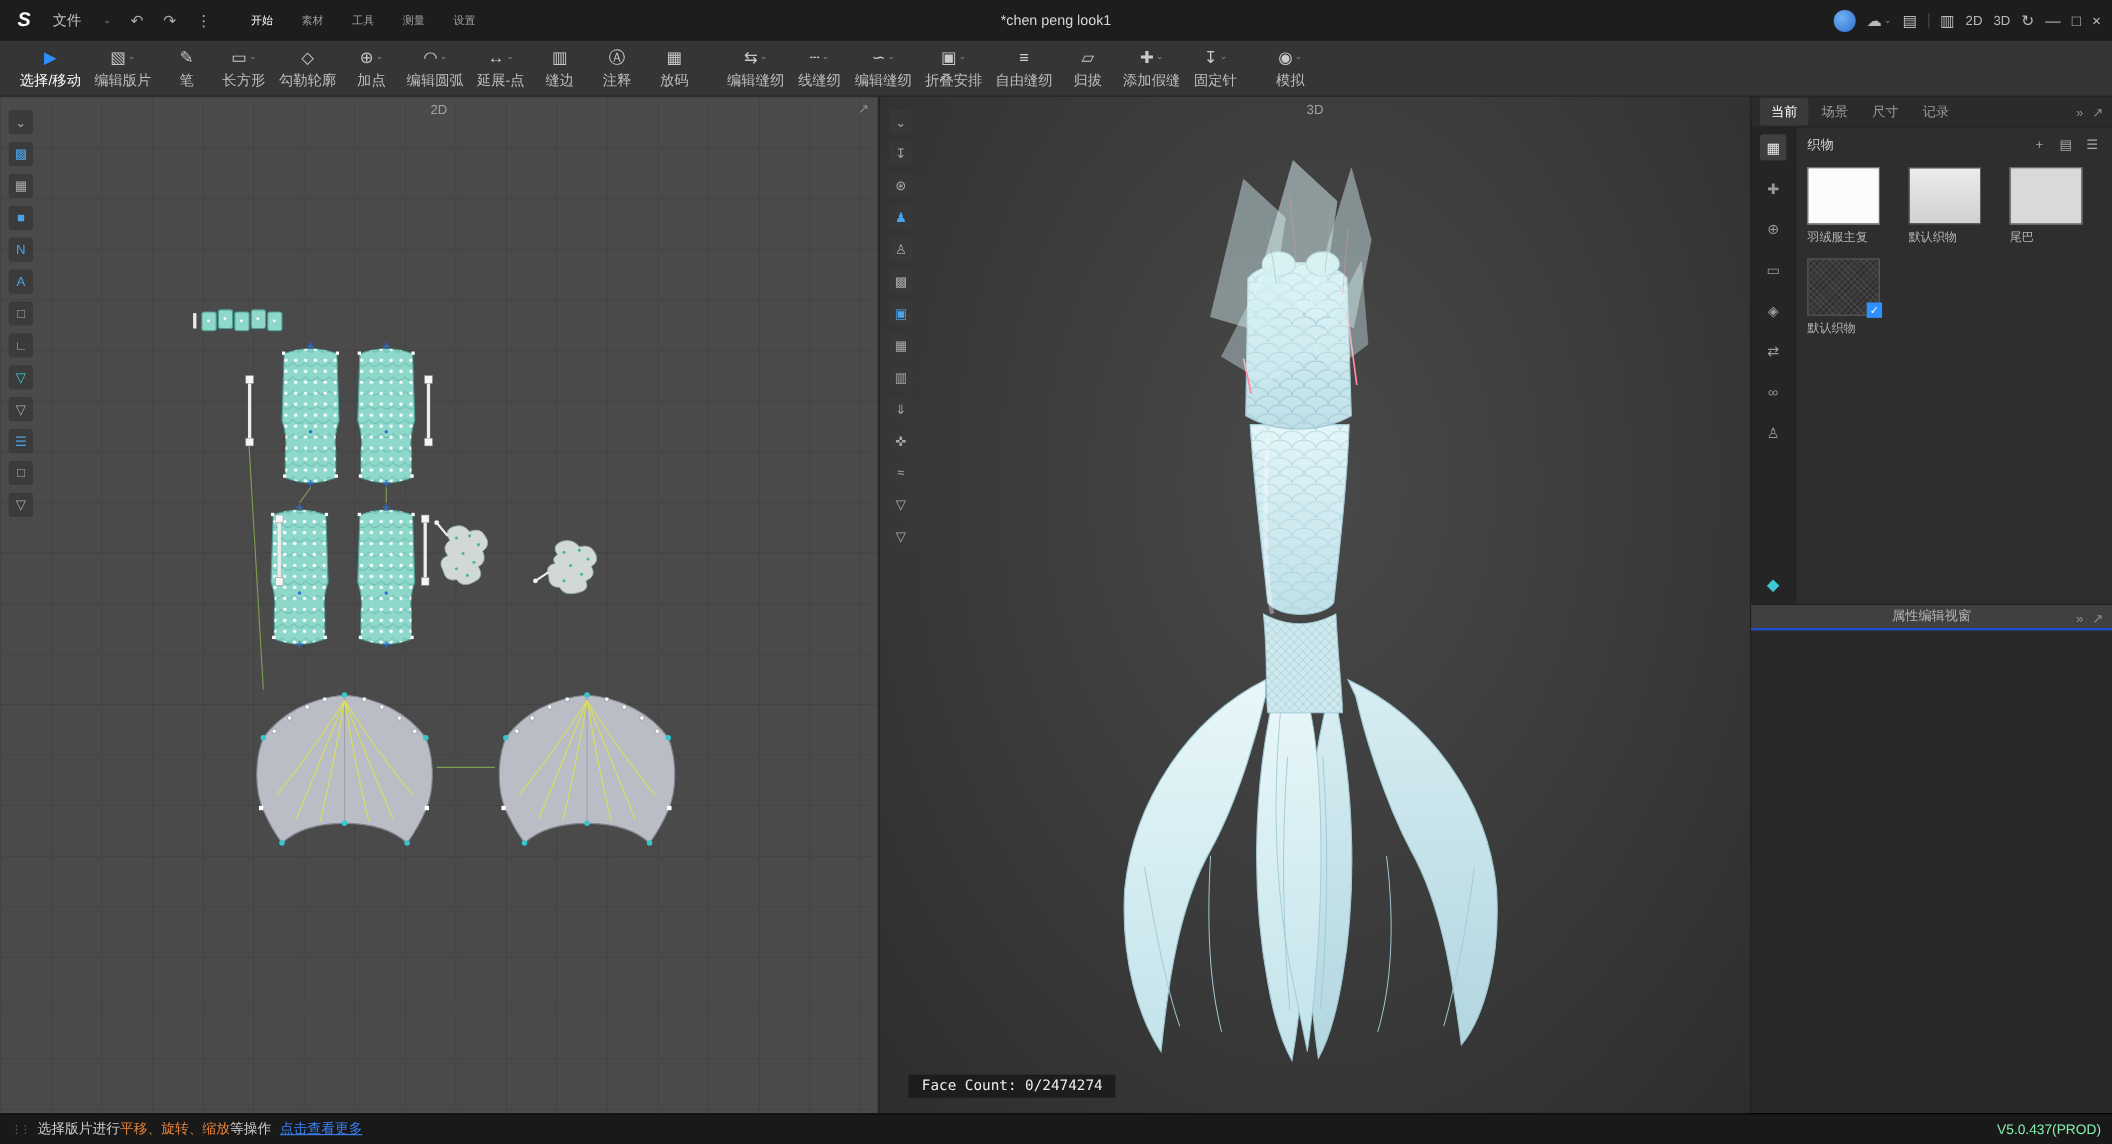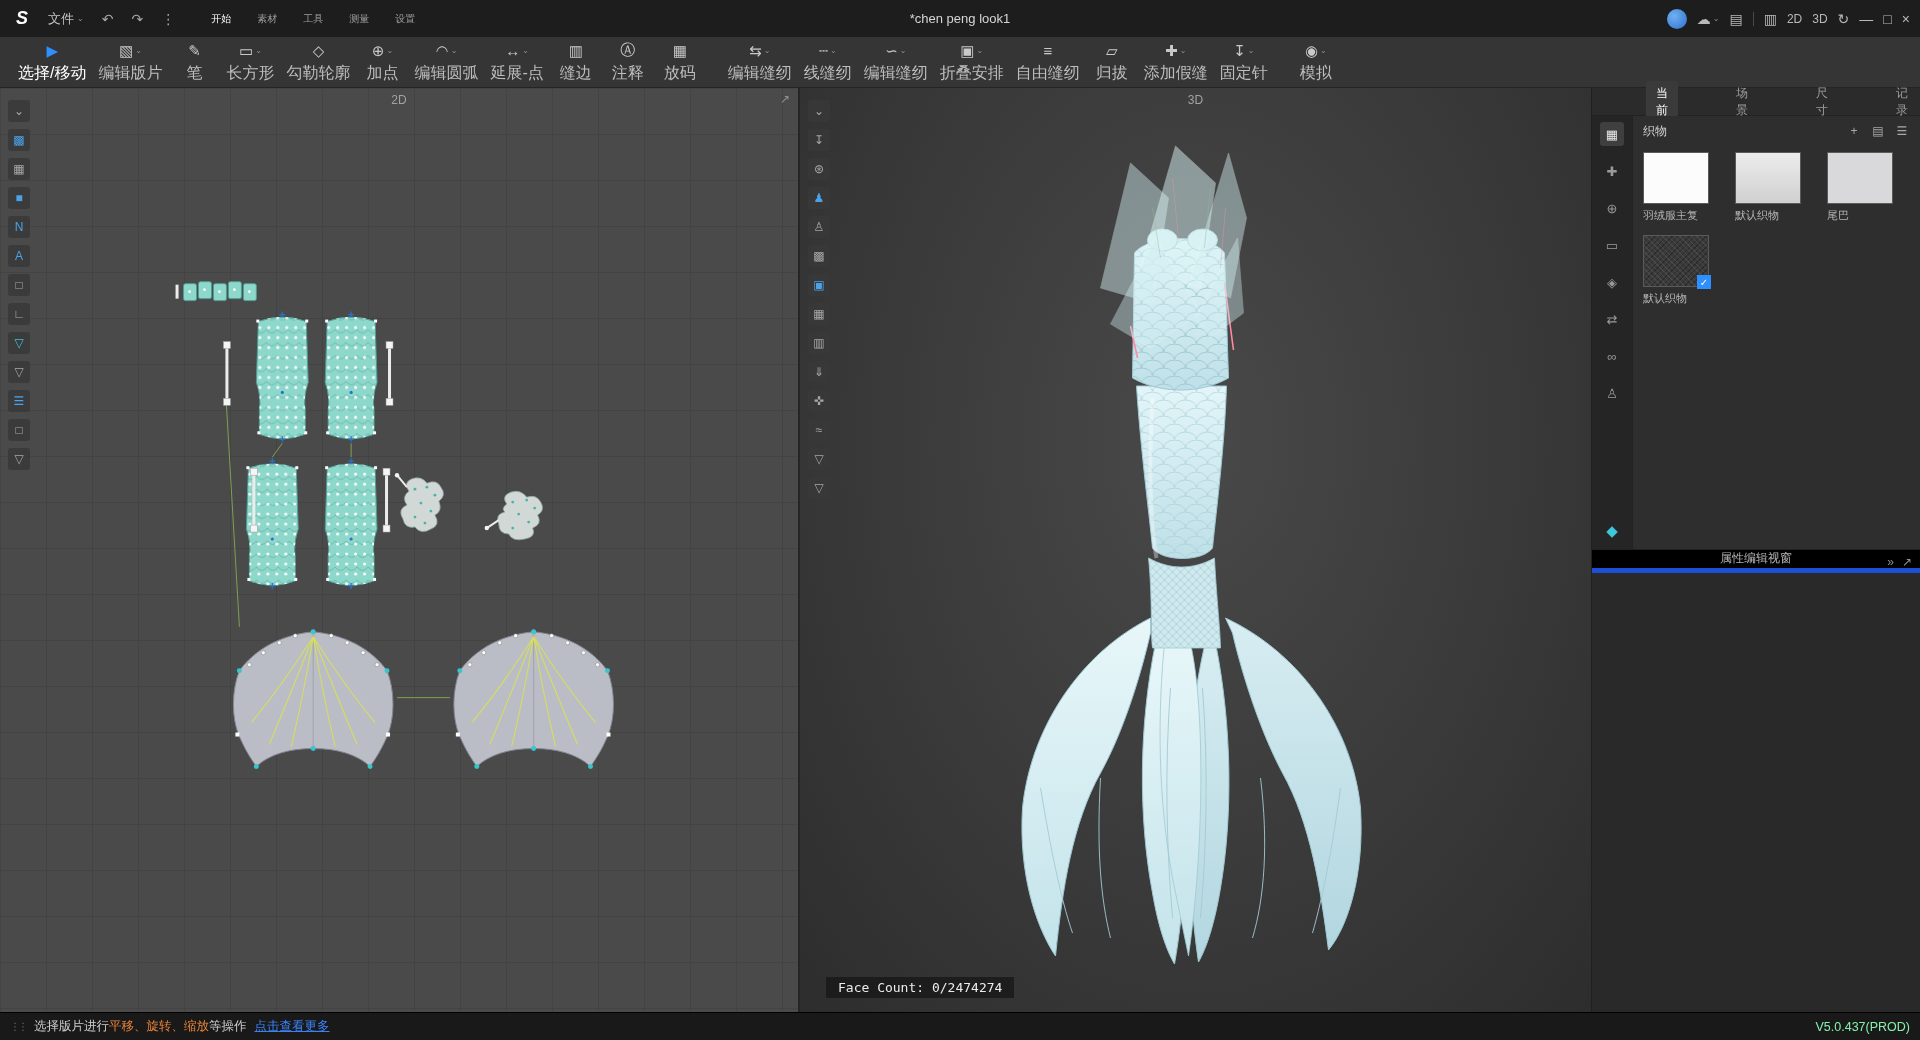--- a/index.html
+++ b/index.html
@@ -7,42 +7,42 @@
   .app{ width:1920px; height:1040px; display:flex; flex-direction:column; overflow:hidden;
         background:#2b2b2b; font-family:"Liberation Sans", sans-serif; color:#c8c8c8;
         -webkit-user-select:none; user-select:none; }
 
   
   .titlebar{ height:37px; background:#1d1d1d; display:flex; align-items:center;
              padding:0 10px; position:relative; flex:none; }
   .tb-left{ display:flex; align-items:center; gap:10px; }
   .logo{ width:24px; height:24px; display:flex; align-items:center; justify-content:center;
          color:#fff; font-size:18px; font-weight:bold; font-style:italic; }
-  .filemenu{ display:flex; align-items:center; gap:3px; font-size:13px; color:#c2c2c2; padding:0 4px; cursor:pointer; }
+  .filemenu{ display:flex; align-items:center; gap:20px; font-size:13px; color:#c2c2c2; padding:0 4px; cursor:pointer; }
   .tb-glyph{ font-size:14px; color:#a8a8a8; padding:0 4px; cursor:pointer; }
   .menu-bar{ display:flex; align-items:center; gap:2px; margin-left:10px; }
   .menu-item{ font-size:10px; color:#9f9f9f; padding:4px 12px; cursor:pointer; border-radius:3px; }
   .menu-item.active{ color:#ffffff; }
   .tb-title{ position:absolute; left:50%; top:0; height:37px; display:flex; align-items:center;
              transform:translateX(-50%); font-size:13px; color:#d6d6d6; }
   .titlebar-right{ margin-left:auto; display:flex; align-items:center; gap:10px; }
   .tb-avatar{ width:20px; height:20px; border-radius:50%;
               background:radial-gradient(circle at 35% 35%, #6fb1f0, #2f6fd0); cursor:pointer; }
   .tb-icon{ font-size:14px; color:#b9b9b9; display:flex; align-items:center; gap:2px; cursor:pointer; }
   .tb-text{ font-size:12px; }
   .tb-sep{ width:1px; height:14px; background:#4a4a4a; }
   .chev{ font-size:8px; color:#8f8f8f; line-height:1; }
 
   
   .toolbar{ height:51px; background:#353535; border-bottom:1px solid #242424;
             display:flex; align-items:center; padding:0 12px; flex:none; }
   .tool{ display:flex; flex-direction:column; align-items:center; justify-content:center;
          min-width:52px; height:46px; padding:0 6px; border-radius:3px; cursor:pointer; }
   .ticon{ height:20px; display:flex; align-items:center; gap:2px; font-size:15px; color:#c9c9c9; }
-  .tlabel{ font-size:16px; color:#bdbdbd; margin-top:2px; white-space:nowrap; }
+  .tlabel{ font-size:13px; color:#bdbdbd; margin-top:2px; white-space:nowrap; }
   .tool.active .ticon{ color:#2e8fff; }
   .tool.active .tlabel{ color:#ffffff; }
   .tsep{ width:16px; flex:none; }
 
   
   .main{ flex:1; display:flex; min-height:0; }
   .viewport{ position:relative; overflow:hidden; }
   .vp2d{ width:800px; flex:none; background-color:#4a4a4a;
          background-image:linear-gradient(#434343 1px, transparent 1px),
                           linear-gradient(90deg,#434343 1px, transparent 1px);
@@ -59,21 +59,21 @@
                color:#a8a8a8; cursor:pointer; }
   .canvas-svg{ position:absolute; inset:0; width:100%; height:100%; }
   .face-count{ position:absolute; left:26px; bottom:14px; z-index:4;
                background:rgba(24,24,24,0.8); color:#ececec; padding:3px 12px;
                font-family:"DejaVu Sans Mono", monospace; font-size:13px; }
 
   
   .sidebar{ width:328px; flex:none; display:flex; flex-direction:column; background:#2b2b2b; }
   .sb-tabs{ height:28px; flex:none; display:flex; align-items:center; gap:2px;
             padding:0 8px; border-bottom:1px solid #222; }
-  .sb-tab{ font-size:12px; color:#9c9c9c; padding:4px 10px; cursor:pointer; border-radius:2px;margin-left:46px; }
+  .sb-tab{ font-size:12px; color:#9c9c9c; padding:4px 10px; cursor:pointer; border-radius:2px; }
   .sb-tab.active{ color:#ffffff; background:#3a3a3a; }
   .sb-tabicons{ margin-left:auto; display:flex; gap:8px; font-size:12px; color:#8f8f8f; }
   .sb-tabicons span{ cursor:pointer; }
   .sb-upper{ height:433px; flex:none; display:flex; min-height:0; }
   .sb-iconcol{ width:40px; flex:none; background:#252525; display:flex; flex-direction:column;
                align-items:center; padding:6px 0; gap:13px; }
   .col-icon{ width:24px; height:24px; display:flex; align-items:center; justify-content:center;
              font-size:13px; color:#9a9a9a; border-radius:3px; cursor:pointer; }
   .col-icon.active{ background:#3f3f3f; color:#e8e8e8; }
   .col-icon.cube{ margin-top:auto; font-size:15px; }
@@ -92,22 +92,22 @@
   .sw-light{ background:linear-gradient(180deg,#ececec,#d0d0d0); }
   .sw-light2{ background:#d9d9dc; }
   .sw-dark{ background:#3a3a3a;
             background-image:repeating-linear-gradient(45deg, rgba(255,255,255,0.08) 0 1px, transparent 1px 4px),
                              repeating-linear-gradient(-45deg, rgba(0,0,0,0.25) 0 1px, transparent 1px 4px); }
   .fab-badge{ position:absolute; right:-3px; bottom:-3px; width:14px; height:14px;
               background:#2e8fff; color:#fff; font-size:10px; display:flex;
               align-items:center; justify-content:center; }
   .fab-name{ margin-top:4px; font-size:11px; color:#b5b5b5; white-space:nowrap;
              overflow:hidden; text-overflow:ellipsis; }
-  .props-header{ height:24px; flex:none; background:#000000; border-top:1px solid #222;
-                 border-bottom:5px solid #1d4ed8; display:flex; 
+  .props-header{ height:24px; flex:none; background:#404040; border-top:1px solid #222;
+                 border-bottom:2px solid #1d4ed8; display:flex; align-items:center;
                  justify-content:center; font-size:12px; color:#b5b5b5; position:relative; }
   .props-header .sb-tabicons{ position:absolute; right:8px; top:5px; margin:0; }
   .props-empty{ flex:1; background:#292929; }
 
   
   .statusbar{ height:28px; flex:none; background:#191919; border-top:1px solid #000;
               display:flex; align-items:center; padding:0 10px; font-size:12.5px; color:#cfcfcf; }
   .st-grip{ color:#6f6f6f; font-size:10px; letter-spacing:-2px; margin-right:8px; }
   .st-orange{ color:#e8833a; }
   .st-link{ color:#3b82f6; text-decoration:underline; margin-left:8px; cursor:pointer; }

